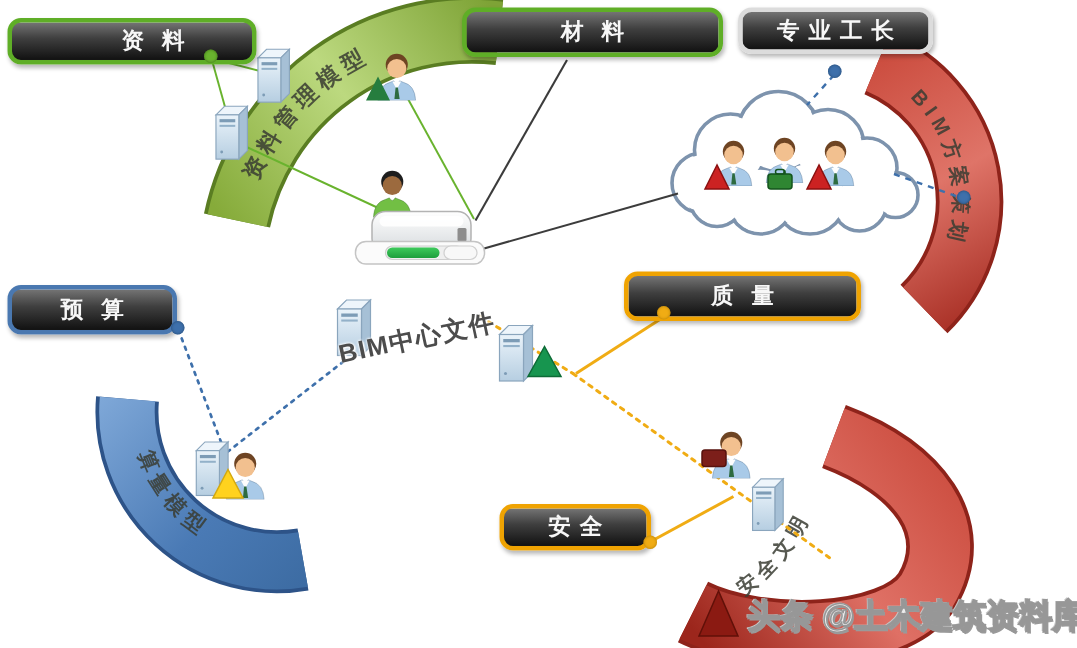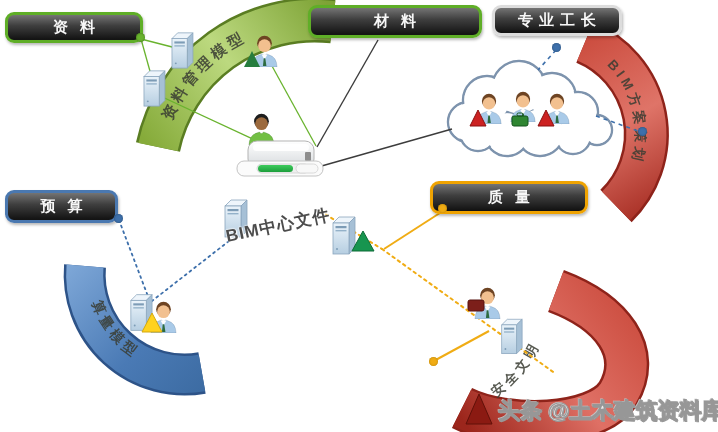--- a/index.html
+++ b/index.html
@@ -12,25 +12,25 @@
        background:linear-gradient(180deg,#747474 0%,#3f3f3f 42%,#141414 96%);
        border-radius:9px;color:#f7f7f7;font-size:15px;font-weight:bold;
        box-shadow:1px 2px 3px rgba(0,0,0,.28);}
   .tag.ls-wide{letter-spacing:12px;text-indent:12px;}
   .tag.ls-mid{letter-spacing:6px;text-indent:6px;}
   .tag.b-green {border:3px solid var(--box-border-green,#5fae27);}
   .tag.b-gray  {border:3px solid var(--box-border-gray,#dcdcdc);}
   .tag.b-blue  {border:3px solid var(--box-border-blue,#4a78b0);}
   .tag.b-yellow{border:3px solid var(--box-border-yellow,#efa302);}
 
-  #tag-ziliao  {left:5px;  top:12px;  width:132px;height:25px;}
+  #tag-ziliao  {left:5px;  top:12px;  width:132px;height:25px;padding-left:28px;}
   #tag-cailiao {left:308px;top:5px;  width:168px;height:27px;}
   #tag-gongzhang{left:492px;top:5px; width:124px;height:25px;}
   #tag-yusuan  {left:5px;  top:190px;width:107px;height:27px;}
-  #tag-zhiliang{left:430px;top:181px;width:152px;height:27px;}
+  #tag-zhiliang{left:416px;top:181px;width:152px;height:27px;}
   #tag-anquan  {left:333px;top:336px;width:95px; height:25px;}
 
   
   .dot{position:absolute;z-index:6;width:9px;height:9px;border-radius:50%;}
   .dot-green {background:var(--green,#5da52a);box-shadow:inset 0 0 2px #3c6b18;}
   .dot-blue  {background:var(--blue,#3e70ab);box-shadow:inset 0 0 2px #24476e;}
   .dot-yellow{background:var(--yellow,#f0ac14);box-shadow:inset 0 0 2px #ad7a06;}
 
   
   .hub-label{position:absolute;left:216px;top:182px;width:112px;z-index:3;
@@ -236,20 +236,21 @@
     <rect x="258" y="165" width="35" height="7" rx="3.5" fill="url(#gBar)"></rect>
     <rect x="296" y="164" width="22" height="9" rx="4.5" fill="#f8f8f8" stroke="#d0d0d0" stroke-width=".8"></rect>
   </g>
 </svg>
 
 <div class="tag b-green ls-wide" id="tag-ziliao">资料</div>
 <div class="tag b-green ls-wide" id="tag-cailiao">材料</div>
 <div class="tag b-gray ls-mid" id="tag-gongzhang">专业工长</div>
 <div class="tag b-blue ls-wide" id="tag-yusuan">预算</div>
 <div class="tag b-yellow ls-wide" id="tag-zhiliang">质量</div>
+<div class="tag b-yellow ls-mid" id="tag-anquan">安全</div>
 
 <div class="dot dot-green" style="left:136px;top:33px"></div>
 <div class="dot dot-blue" style="left:114px;top:214px"></div>
 <div class="dot dot-blue" style="left:552px;top:43px"></div>
 <div class="dot dot-blue" style="left:638px;top:127px"></div>
 <div class="dot dot-yellow" style="left:438px;top:204px"></div>
 <div class="dot dot-yellow" style="left:429px;top:357px"></div>
 
 <div class="hub-label">
 </div>

